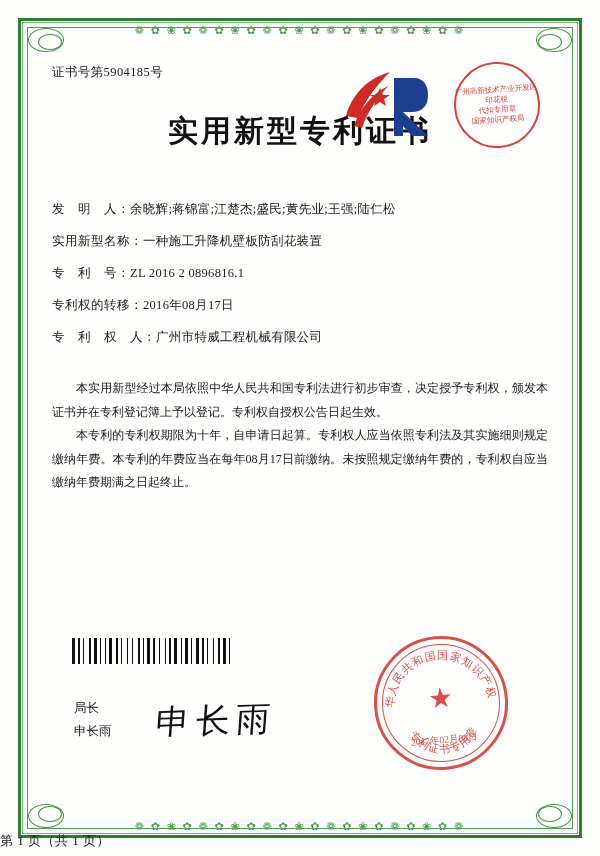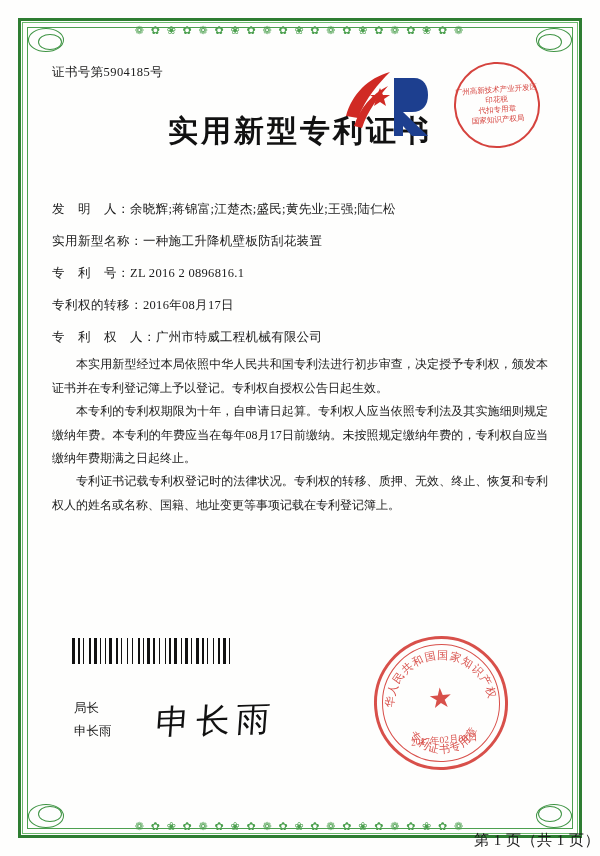--- a/index.html
+++ b/index.html
@@ -156,20 +156,21 @@
   }
   .field {
     white-space: nowrap;
     overflow: hidden;
     text-overflow: ellipsis;
   }
   .field .lbl { letter-spacing: 0.5px; }
   .field .val { letter-spacing: 0.3px; }
 
   .paras {
+    margin-top: 24px;
     font-size: 12px;
     line-height: 1.95;
     text-align: justify;
     color: #1a1a1a;
   }
   .paras p {
     margin: 0;
     text-indent: 2em;
   }
 
@@ -258,22 +259,22 @@
     text-align: center;
     font-size: 9.5px;
     white-space: nowrap;
   }
 
   .footer {
     position: absolute;
     left: 0;
     right: 0;
     bottom: 6px;
-    text-align: right;
-    font-size: 15px;
+    text-align: left;
+    font-size: 13px;
     color: #1a1a1a;
     letter-spacing: 0.5px;
     margin-top: 11px;
   }
 </style>
 </head>
 <body>
 
 <div class="page">
 
@@ -331,21 +332,20 @@
         <span class="lbl">专利权的转移：</span><span class="val">2016年08月17日</span>
       </div>
       <div class="field">
         <span class="lbl">专　利　权　人：</span><span class="val">广州市特威工程机械有限公司</span>
       </div>
     </div>
 
     <div class="paras">
       <p>本实用新型经过本局依照中华人民共和国专利法进行初步审查，决定授予专利权，颁发本证书并在专利登记簿上予以登记。专利权自授权公告日起生效。</p>
       <p>本专利的专利权期限为十年，自申请日起算。专利权人应当依照专利法及其实施细则规定缴纳年费。本专利的年费应当在每年08月17日前缴纳。未按照规定缴纳年费的，专利权自应当缴纳年费期满之日起终止。</p>
-      <p>专利证书记载专利权登记时的法律状况。专利权的转移、质押、无效、终止、恢复和专利权人的姓名或名称、国籍、地址变更等事项记载在专利登记簿上。</p>
     </div>
 
     <div class="barcode" id="barcode">
         <i style="width: 3px; background: rgb(17, 17, 17);"></i>
         <i style="width: 1px; background: transparent;"></i>
         <i style="width: 2px; background: rgb(17, 17, 17);"></i>
         <i style="width: 1px; background: transparent;"></i>
         <i style="width: 1px; background: rgb(17, 17, 17);"></i>
         <i style="width: 3px; background: transparent;"></i>
         <i style="width: 2px; background: rgb(17, 17, 17);"></i>

